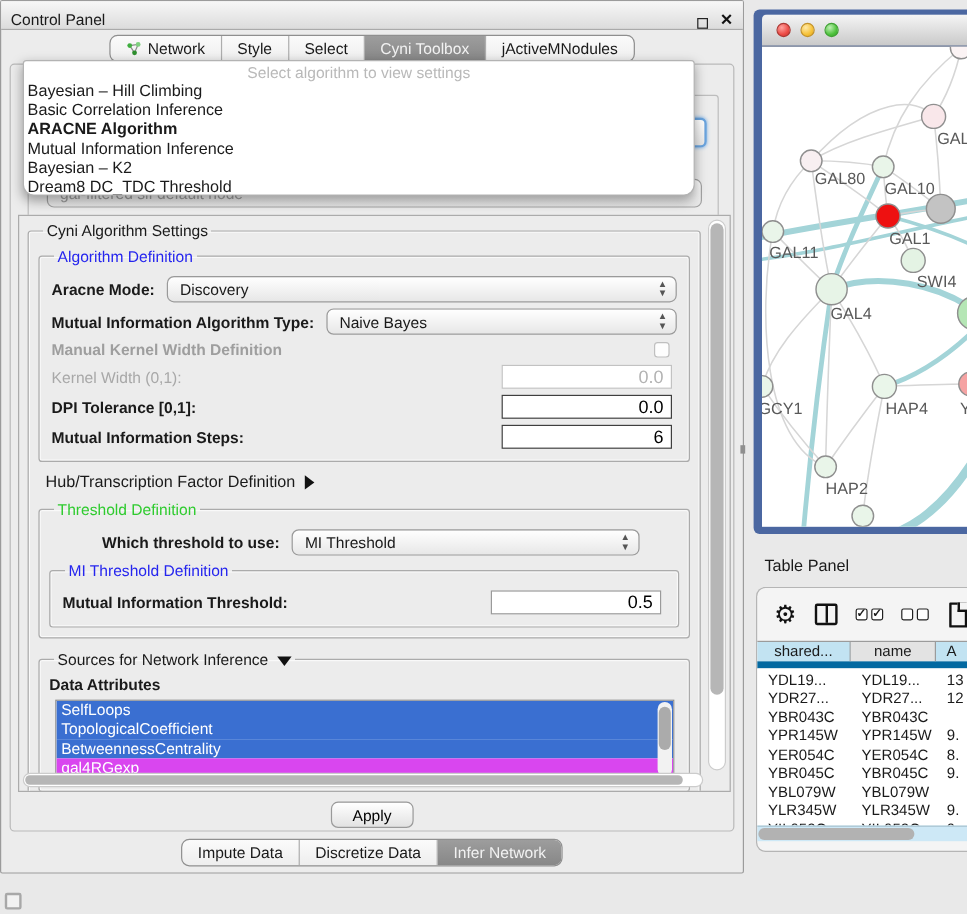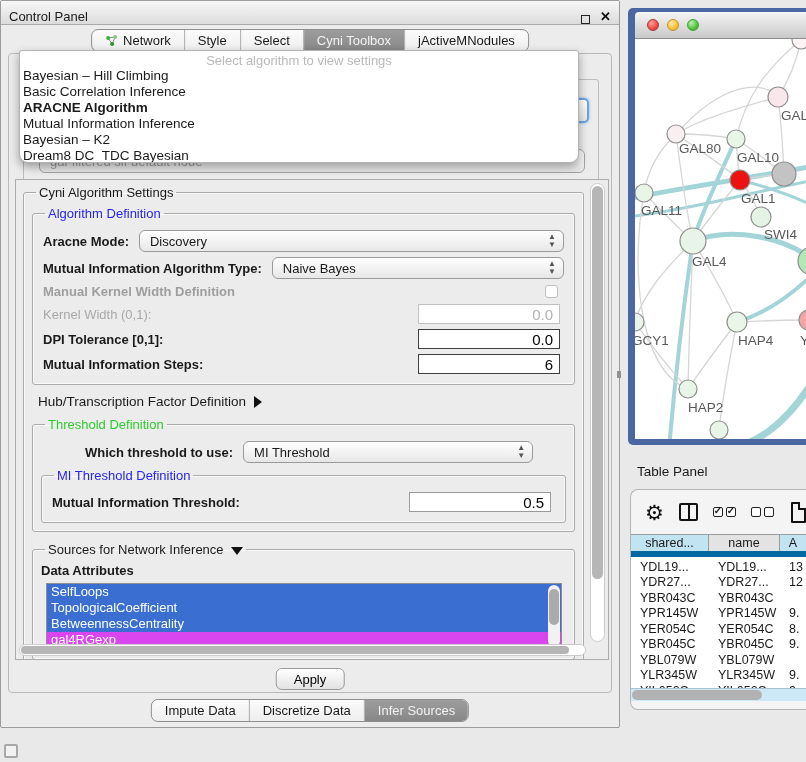--- a/index.html
+++ b/index.html
@@ -203,21 +203,21 @@
     <span>gal-filtered sif default node</span>
   </div>
 
   <div class="algo-popup">
     <div class="algo-hint">Select algorithm to view settings</div>
     <div class="algo-item">Bayesian – Hill Climbing</div>
     <div class="algo-item">Basic Correlation Inference</div>
     <div class="algo-item bold">ARACNE Algorithm</div>
     <div class="algo-item">Mutual Information Inference</div>
     <div class="algo-item">Bayesian – K2</div>
-    <div class="algo-item">Dream8 DC_TDC Bayesian</div>
+    <div class="algo-item">Dream8 DC_TDC Threshold</div>
   </div>
 
   <div class="settings-panel">
     <fieldset>
       <legend class="black">Cyni Algorithm Settings</legend>
 
       <fieldset style="margin-top:2px;">
         <legend class="blue">Algorithm Definition</legend>
         <div class="row">
           <span class="lbl">Aracne Mode:</span>
@@ -325,21 +325,21 @@
   <button class="apply-btn">Apply</button>
 
   <div class="seg-tabs bottom-tabs">
     <div class="seg-tab">
         <span>Impute Data</span>
       </div>
     <div class="seg-tab">
         <span>Discretize Data</span>
       </div>
     <div class="seg-tab selected">
-        <span>Infer Sources</span>
+        <span>Infer Network</span>
       </div>
   </div>
 </div>
 
 <div class="splitter-handle"></div>
 <div class="mini-icon"></div>
 
 <div class="network-frame">
   <div class="mac-titlebar">
     <span class="mac-btn mac-red"></span>

